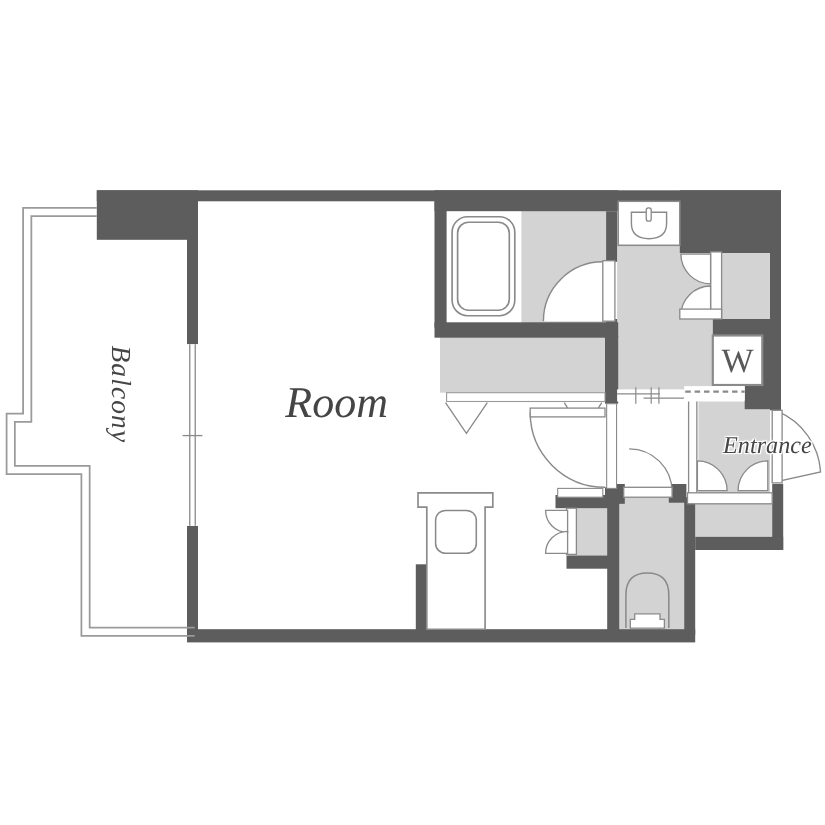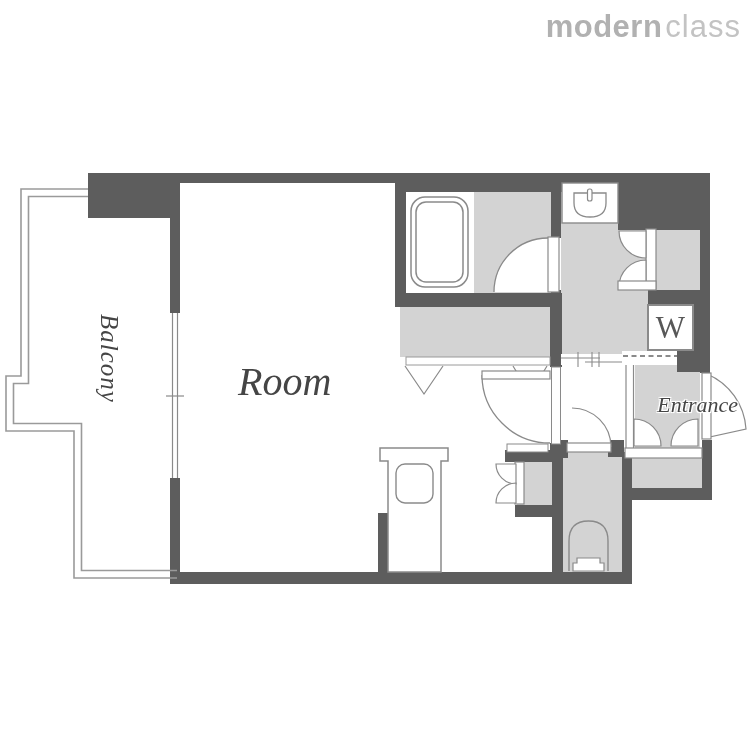--- a/index.html
+++ b/index.html
@@ -1,40 +1,37 @@
 <!DOCTYPE html>
 <html><head>
 <meta charset="utf-8">
 <style>
   html,body{margin:0;padding:0;background:#ffffff;}
   #canvas{position:relative;width:750px;height:750px;background:#fff;overflow:hidden;
           font-family:"Liberation Serif",serif;}
   #plan-svg{position:absolute;left:0;top:0;}
   .label{position:absolute;color:#454545;font-style:italic;z-index:5;}
-  #room-label{left:238px;top:358px;width:136px;text-align:left;font-size:40px;}
+  #room-label{left:238px;top:342px;width:136px;text-align:center;font-size:40px;}
   #balcony-label{left:95px;top:314px;height:110px;font-size:25px;
                  writing-mode:vertical-rl;letter-spacing:1px;}
   #entrance-label{left:598px;top:392px;width:140px;text-align:right;font-size:22px;
                   text-shadow:-1px -1px 0 #fff,1px -1px 0 #fff,-1px 1px 0 #fff,
                               1px 1px 0 #fff,0 0 3px #fff,0 0 3px #fff;}
   #washer-label{left:648px;top:305px;width:45px;height:45px;line-height:45px;
                 text-align:center;font-size:31px;font-style:normal;color:#585858;}
   #brand{position:absolute;top:8px;right:9px;z-index:5;
          font-family:"Liberation Sans",sans-serif;font-size:31px;line-height:38px;}
   #brand .b{font-weight:700;color:#b1b1b1;letter-spacing:0.5px;}
   #brand .l{font-weight:400;color:#c3c3c3;letter-spacing:1px;margin-left:3px;}
 </style>
 </head>
 <body>
 
 <div id="canvas">
 
-  <div id="brand">
-    <span class="b">modern</span><span class="l">class</span>
-  </div>
 
   <svg id="plan-svg" width="750" height="750" viewBox="0 0 750 750">
 
     <g fill="#d3d3d3" stroke="none">
       <rect x="406" y="185" width="145" height="115"></rect>
       <rect x="404" y="190" width="70" height="105" fill="#ffffff"></rect>
       <rect x="561" y="183" width="87" height="174"></rect>
       <rect x="655" y="228" width="45" height="62"></rect>
       <rect x="400" y="300" width="150" height="57"></rect>
       <rect x="633" y="365" width="67" height="83"></rect>

